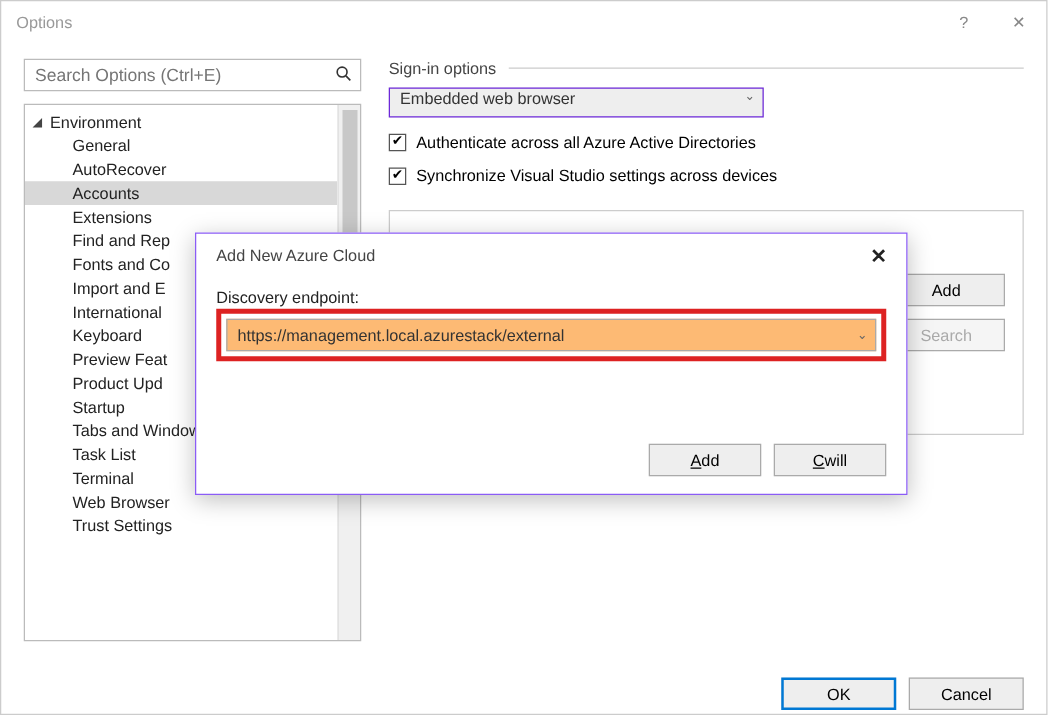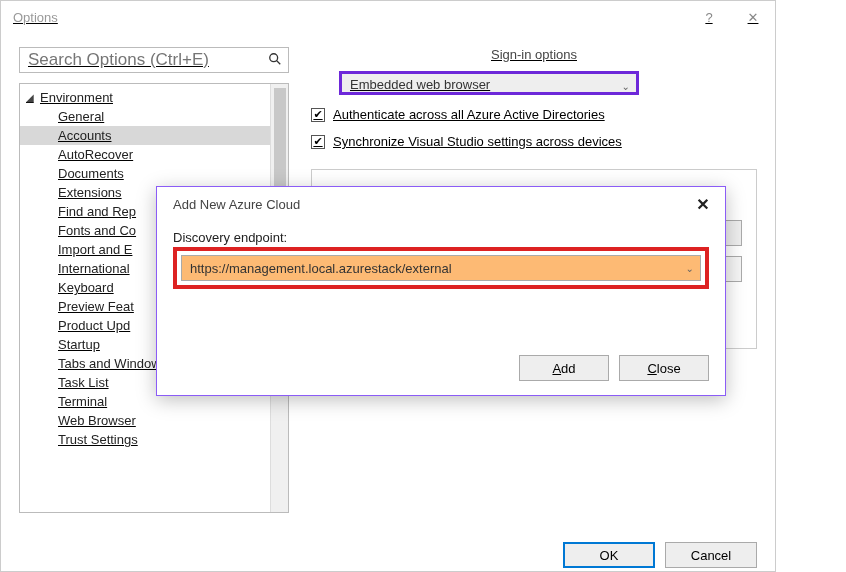--- a/index.html
+++ b/index.html
@@ -1,39 +1,39 @@
 <!DOCTYPE html>
 <html><head>
 <meta charset="utf-8">
 <style>
 * { box-sizing: border-box; font-family: "Segoe UI", Tahoma, sans-serif; font-size: 13px; }
 body { margin: 0; background: #fff; }
-.window { width: 776px; height: 572px; border: 1px solid #ccc; position: relative; background: #fff; text-decoration: underline; }
+.window { width: 838px; height: 572px; border: 1px solid #ccc; position: relative; background: #fff; }
 .titlebar { height: 32px; display: flex; align-items: center; padding: 0 0 0 12px; color: #999; }
 .titlebar .title { flex: 1; font-size: 13px; }
 .titlebar .btn { width: 44px; height: 32px; display: flex; align-items: center; justify-content: center; color: #888; }
 .body { display: flex; padding: 14px 18px 0 18px; height: 480px; }
 .left { width: 270px; display: flex; flex-direction: column; }
 .search-wrap { border: 1px solid #bbb; height: 26px; display: flex; align-items: center; margin-bottom: 10px; padding: 0 4px; }
-.search-wrap input { flex: 1; border: none; outline: none; font-size: 17px; padding: 0 4px; color: #ef4444; }
+.search-wrap input { flex: 1; border: none; outline: none; font-size: 14px; padding: 0 4px; color: #ef4444; }
 .search-wrap .icon { width: 18px; text-align: center; color: #555; }
 .tree-wrap { border: 1px solid #bbb; flex: 1; overflow: hidden; display: flex; }
 .tree { flex: 1; padding: 4px 0; overflow: hidden; }
 .tree-scroll { width: 18px; background: #f0f0f0; border-left: 1px solid #ddd; position: relative; }
 .tree-thumb { position: absolute; top: 4px; left: 3px; width: 12px; height: 220px; background: #c8c8c8; }
 .tree-item { padding: 2px 0 2px 16px; display: flex; align-items: center; color: #222; white-space: nowrap; }
 .tree-item.root { padding-left: 6px; }
 .tree-item .arrow { width: 14px; display: inline-block; font-size: 10px; color: #444; }
 .tree-item.child { padding-left: 38px; }
 .tree-item.selected { background: #d8d8d8; }
 .right { flex: 1; padding-left: 22px; position: relative; }
-.section-title { color: #444; margin-bottom: 8px; display: flex; align-items: center; flex-direction: column; }
+.section-title { color: #444; margin-bottom: 8px; display: flex; align-items: center; }
 .section-title .line { flex: 1; border-top: 1px solid #ccc; margin-left: 10px; }
 .subtext { margin: 14px 0 8px 0; color: #222; }
-.combo { border: 3px solid #6d28d9; background: #eee; width: 300px; height: 24px; display: flex; align-items: flex-end; padding: 0 8px; color: #333; position: relative; margin-left: 28px; }
+.combo { border: 1px solid #6d28d9; background: #eee; width: 300px; height: 24px; display: flex; align-items: flex-start; padding: 0 8px; color: #333; position: relative; }
 .combo .chev { position: absolute; right: 6px; font-size: 10px; color: #666; }
 .check-row { margin-top: 12px; display: flex; align-items: center; }
 .check-row .box { width: 14px; height: 14px; border: 1px solid #555; margin-right: 8px; display: flex; align-items: center; justify-content: center; font-size: 11px; line-height: 1; }
 .group { border: 1px solid #ccc; margin-top: 20px; height: 180px; position: relative; padding: 10px; }
 .group-inner { border: 1px solid #aaa; position: absolute; top: 18px; left: 14px; right: 110px; bottom: 20px; background: #fff; }
 .side-btns { position: absolute; right: 14px; top: 50px; width: 94px; }
 .side-btn { height: 26px; border: 1px solid #aaa; background: #eee; margin-bottom: 10px; display: flex; align-items: center; justify-content: center; }
 .side-btn.disabled { color: #aaa; background: #f5f5f5; }
 .sync-text { margin-top: 16px; color: #333; }
 .footer { position: absolute; bottom: 3px; right: 18px; display: flex; }
@@ -75,23 +75,22 @@
             </svg>
         </span>
       </div>
       <div class="tree-wrap">
         <div class="tree" id="tree">
             <div class="tree-item root">
               <span class="arrow">◢</span>
               <span>Environment</span>
             </div>
             <div class="tree-item child">General</div>
+            <div class="tree-item child">AutoRecover</div>
             <div class="tree-item child selected">Accounts</div>
-            <div class="tree-item child">AutoRecover</div>
-            <div class="tree-item child">Documents</div>
             <div class="tree-item child">Extensions</div>
             <div class="tree-item child">Find and Rep</div>
             <div class="tree-item child">Fonts and Co</div>
             <div class="tree-item child">Import and E</div>
             <div class="tree-item child">International</div>
             <div class="tree-item child">Keyboard</div>
             <div class="tree-item child">Preview Feat</div>
             <div class="tree-item child">Product Upd</div>
             <div class="tree-item child">Startup</div>
             <div class="tree-item child">Tabs and Windows</div>
@@ -124,21 +123,21 @@
         <span>Synchronize Visual Studio settings across devices</span>
       </div>
 
       <div class="group">
         <div class="group-inner"></div>
         <div class="side-btns">
           <div class="side-btn">
               <span>Add</span>
             </div>
           <div class="side-btn disabled">
-              <span>Browser</span>
+              <span>Search</span>
             </div>
         </div>
       </div>
 
     </div>
 
   </div>
 
   <div class="footer">
     <div class="btn primary">
@@ -159,18 +158,18 @@
       <div class="modal-combo">
         <span>https://management.local.azurestack/external</span>
         <span class="chev">⌄</span>
       </div>
     </div>
     <div class="modal-btns">
       <div class="btn">
           <span><span class="u">A</span><span>dd</span></span>
         </div>
       <div class="btn">
-          <span><span class="u">C</span><span>lose</span></span>
+          <span><span class="u">C</span><span>will</span></span>
         </div>
     </div>
   </div>
 
 </div>
 
 </body></html>

